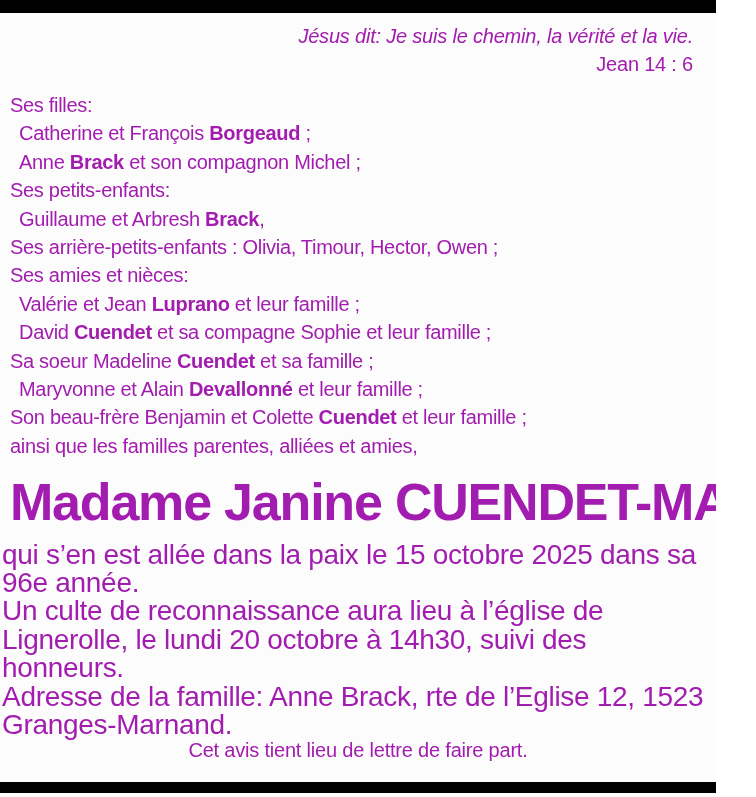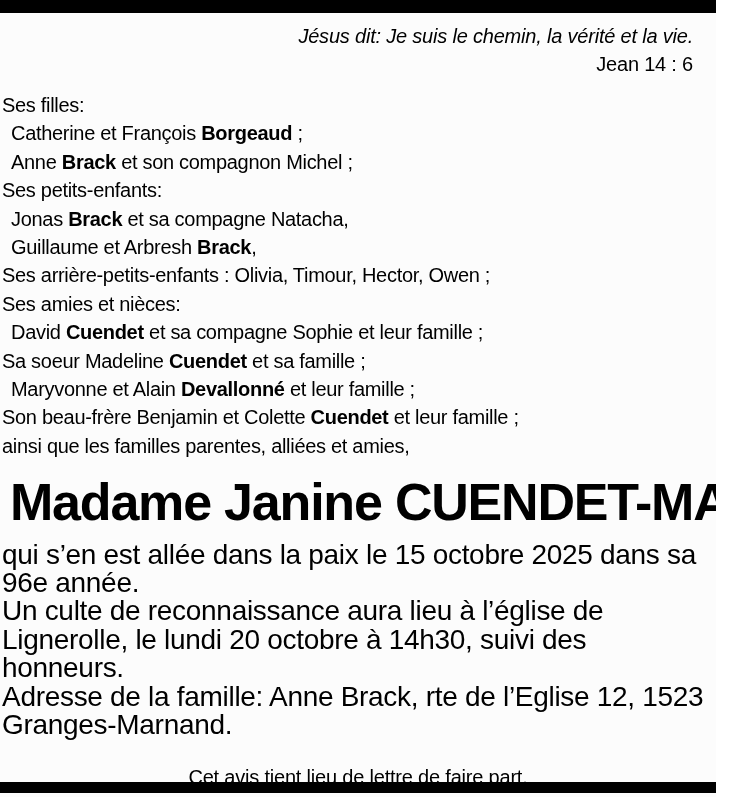--- a/index.html
+++ b/index.html
@@ -5,21 +5,21 @@
   html, body {
     margin: 0;
     padding: 0;
     background: #ffffff;
   }
   .page {
     position: relative;
     width: 716px;
     height: 797px;
     background: #fcfcfc;
-    color: #000000;
+    color: #a21caf;
     font-family: "Liberation Sans", sans-serif;
     overflow: hidden;
     box-sizing: border-box;
   }
   .bar {
     position: absolute;
     left: 0;
     width: 756px;
     background: #000000;
   }
@@ -36,21 +36,21 @@
   .epigraph {
     text-align: right;
     padding: 9px 23px 0 0;
     font-size: 20px;
     line-height: 28px;
     letter-spacing: -0.2px;
   }
   .epigraph .quote { font-style: italic; }
 
   .family {
-    padding: 13px 4px 0 2px;
+    padding: 13px 4px 0 10px;
     font-size: 20px;
     line-height: 28.4px;
     letter-spacing: -0.3px;
   }
   .family .line.indent { padding-left: 9px; }
   .b { font-weight: bold; }
 
   .name {
     margin: 13px 10px 9px 10px;
     text-align: center;
@@ -62,21 +62,20 @@
   }
 
   .announcement {
     padding: 0 4px 0 2px;
     font-size: 28px;
     line-height: 28.4px;
     letter-spacing: -0.3px;
   }
 
   .footer {
-    margin-top: 27px;
     text-align: center;
     font-size: 20px;
     letter-spacing: -0.2px;
   }
 </style>
 </head>
 <body>
 
 <div class="page">
   <div class="bar top"></div>
@@ -86,24 +85,24 @@
     <div class="epigraph">
       <div class="quote">Jésus dit: Je suis le chemin, la vérité et la vie.</div>
       <div class="reference">Jean 14 : 6</div>
     </div>
 
     <div class="family">
         <div class="line"><span>Ses filles:</span></div>
         <div class="line indent"><span>Catherine et François </span><span class="b">Borgeaud</span><span> ;</span></div>
         <div class="line indent"><span>Anne </span><span class="b">Brack</span><span> et son compagnon Michel ;</span></div>
         <div class="line"><span>Ses petits-enfants:</span></div>
-        <div class="line indent"><span>Jonas </span><span class="b">Brack</span><span> et sa compagne Natacha,</span></div>
         <div class="line indent"><span>Guillaume et Arbresh </span><span class="b">Brack</span><span>,</span></div>
         <div class="line"><span>Ses arrière-petits-enfants : Olivia, Timour, Hector, Owen ;</span></div>
         <div class="line"><span>Ses amies et nièces:</span></div>
+        <div class="line indent"><span>Valérie et Jean </span><span class="b">Luprano</span><span> et leur famille ;</span></div>
         <div class="line indent"><span>David </span><span class="b">Cuendet</span><span> et sa compagne Sophie et leur famille ;</span></div>
         <div class="line"><span>Sa soeur Madeline </span><span class="b">Cuendet</span><span> et sa famille ;</span></div>
         <div class="line indent"><span>Maryvonne et Alain </span><span class="b">Devallonné</span><span> et leur famille ;</span></div>
         <div class="line"><span>Son beau-frère Benjamin et Colette </span><span class="b">Cuendet</span><span> et leur famille ;</span></div>
         <div class="line"><span>ainsi que les familles parentes, alliées et amies,</span></div>
       </div>
 
     <h1 class="name">Madame Janine CUENDET-MATHEZ</h1>
 
     <div class="announcement">

